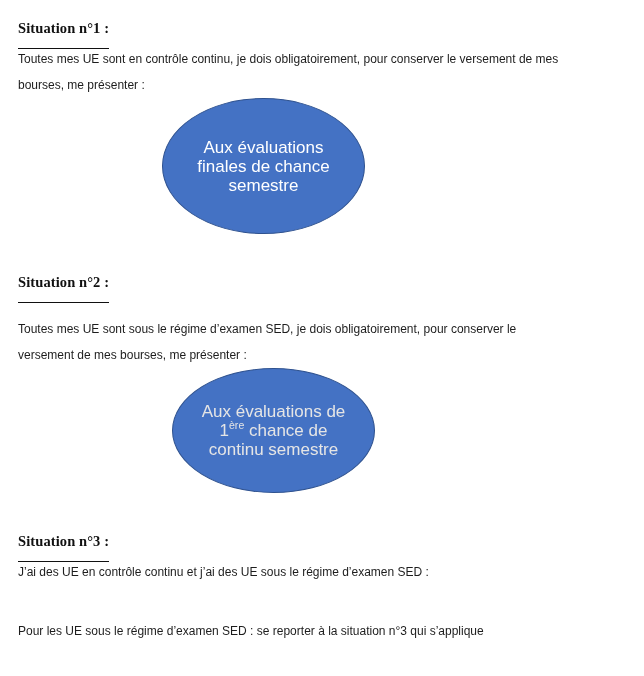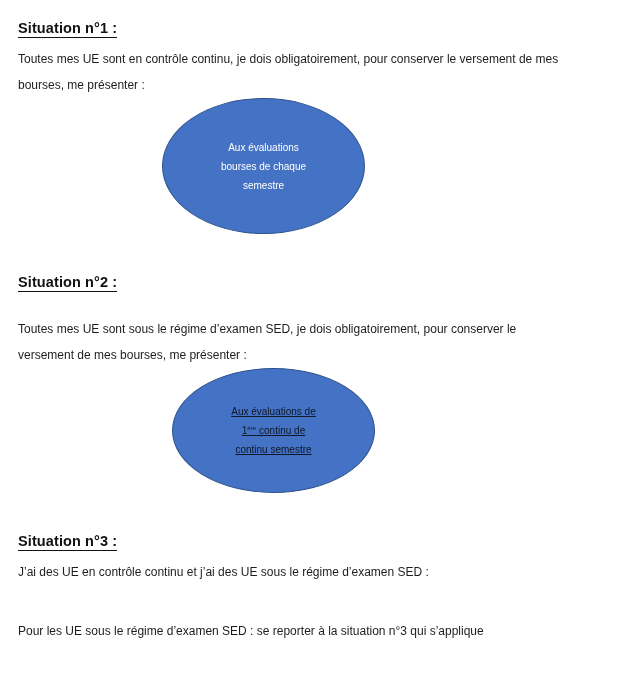--- a/index.html
+++ b/index.html
@@ -24,40 +24,41 @@
   .section-heading {
     position: absolute;
     font-size: 14.5px;
     font-weight: bold;
     color: #111111;
     letter-spacing: 0.1px;
     white-space: nowrap;
   }
   .section-heading .hd-underline {
     border-bottom: 1.6px solid #111111;
-    padding-bottom: 1px;
+    padding-bottom: 12px;
+    font-family: Liberation Serif, serif;
   }
   .body-text {
     position: absolute;
     font-size: 12px;
     line-height: 26px;
     color: #1d1d1d;
     text-align: left;
   }
   .ellipse {
     position: absolute;
     border-radius: 50%;
     display: flex;
     align-items: center;
     justify-content: center;
     text-align: center;
     box-sizing: border-box;
   }
   .ellipse-label {
-    font-size: 10px;
+    font-size: 17px;
     line-height: 19px;
     padding: 0 14px;
     text-align: center;
   }
   .ellipse-1 {
     left: 162px;
     top: 98px;
     width: 203px;
     height: 136px;
     background: #4472c4;
@@ -68,22 +69,21 @@
   }
   .ellipse-2 {
     left: 172px;
     top: 368px;
     width: 203px;
     height: 125px;
     background: #4472c4;
     border: 1.4px solid #2f528f;
   }
   .ellipse-2 .ellipse-label {
-    color: #0f172a;
-    text-decoration: underline;
+    color: #e5e5e5;
   }
   sup {
     font-size: 0.62em;
     vertical-align: super;
     line-height: 0;
   }
   .s1-heading { left: 18px; top: 20px; }
   .s1-para    { left: 18px; top: 46px; width: 588px; }
   .s2-heading { left: 18px; top: 274px; }
   .s2-para    { left: 18px; top: 300px; width: 540px; margin-top: 16px; }
@@ -97,33 +97,33 @@
 
 <div class="page">
 
   <div class="section-heading s1-heading"><span class="hd-underline">Situation n°1 :</span></div>
 
   <div class="body-text s1-para">Toutes mes UE sont en contrôle continu, je dois obligatoirement, pour conserver le versement de mes bourses, me présenter :</div>
 
   <div class="ellipse ellipse-1">
     <div class="ellipse-label">
       <span>Aux évaluations</span><br>
-      <span>bourses de chaque</span><br>
+      <span>finales de chance</span><br>
       <span>semestre</span>
     </div>
   </div>
 
   <div class="section-heading s2-heading"><span class="hd-underline">Situation n°2 :</span></div>
 
   <div class="body-text s2-para">Toutes mes UE sont sous le régime d’examen SED, je dois obligatoirement, pour conserver le versement de mes bourses, me présenter :</div>
 
   <div class="ellipse ellipse-2">
     <div class="ellipse-label">
       <span>Aux évaluations de</span><br>
-      <span>1</span><sup>ère</sup><span> continu de</span><br>
+      <span>1</span><sup>ère</sup><span> chance de</span><br>
       <span>continu semestre</span>
     </div>
   </div>
 
   <div class="section-heading s3-heading"><span class="hd-underline">Situation n°3 :</span></div>
 
   <div class="body-text s3-line-1">J’ai des UE en contrôle continu et j’ai des UE sous le régime d’examen SED :</div>
   <div class="body-text s3-line-3">Pour les UE sous le régime d’examen SED : se reporter à la situation n°3 qui s’applique</div>
 
 </div>

